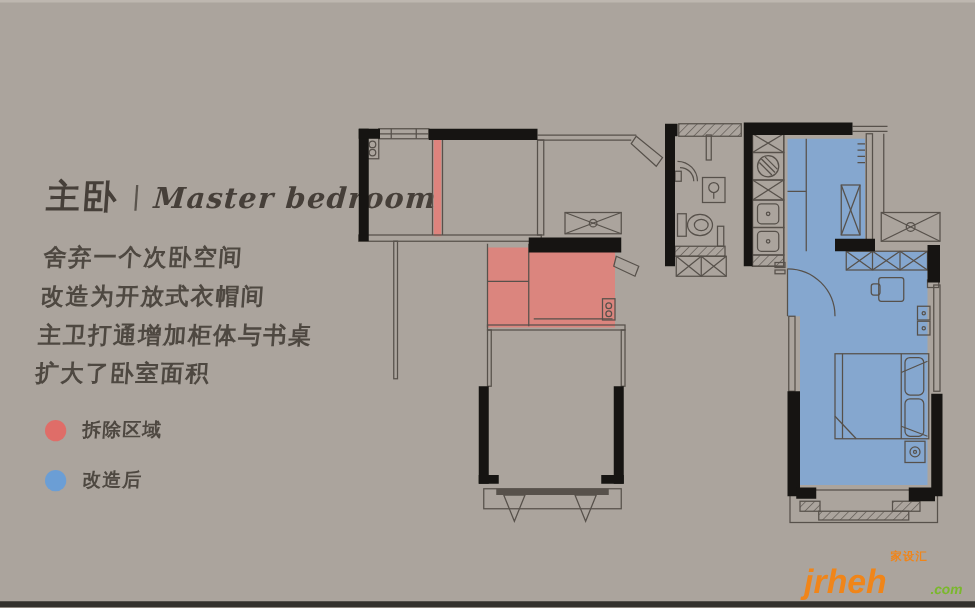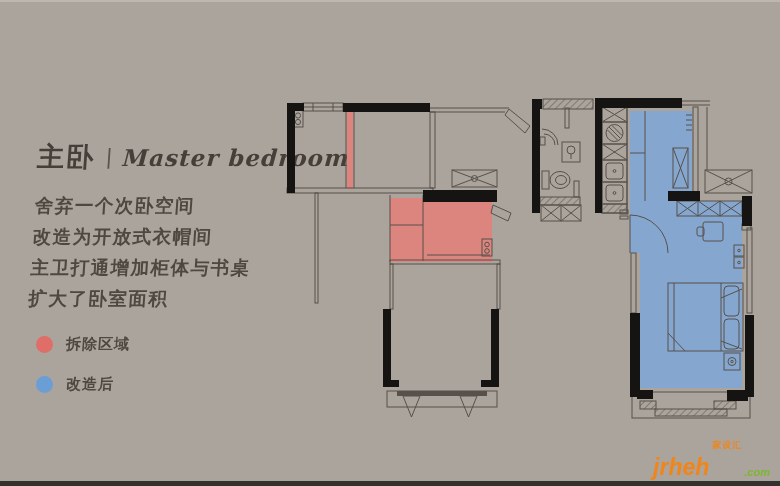--- a/index.html
+++ b/index.html
@@ -34,21 +34,21 @@
   .legend-label{font-size:15px;font-weight:bold;color:#4e4841;letter-spacing:1px;transform:skewX(-4deg);}
 
   
   .plan{position:absolute;}
   .plan-before{left:283px;top:95px;width:256px;height:332px;}
   .plan-after{left:528px;top:93px;width:240px;height:340px;}
   svg{display:block;}
 
   
   .watermark{position:absolute;right:10px;bottom:7px;display:flex;align-items:flex-end;gap:3px;line-height:1;}
-  .wm-brand{font-size:23px;font-weight:bold;font-style:italic;color:#f08519;letter-spacing:0;}
+  .wm-brand{font-size:27px;font-weight:bold;font-style:italic;color:#f08519;letter-spacing:0;}
   .wm-col{display:flex;flex-direction:column;align-items:flex-start;gap:17px;padding-bottom:1px;}
   .wm-cn{font-size:9px;font-weight:bold;color:#f08519;letter-spacing:1px;}
   .wm-tld{font-size:11px;font-weight:bold;color:#7ab82c;font-style:italic;margin-left:32px;}
 </style>
 </head>
 <body>
 
 <div class="top-edge"></div>
 
 <div class="title">

